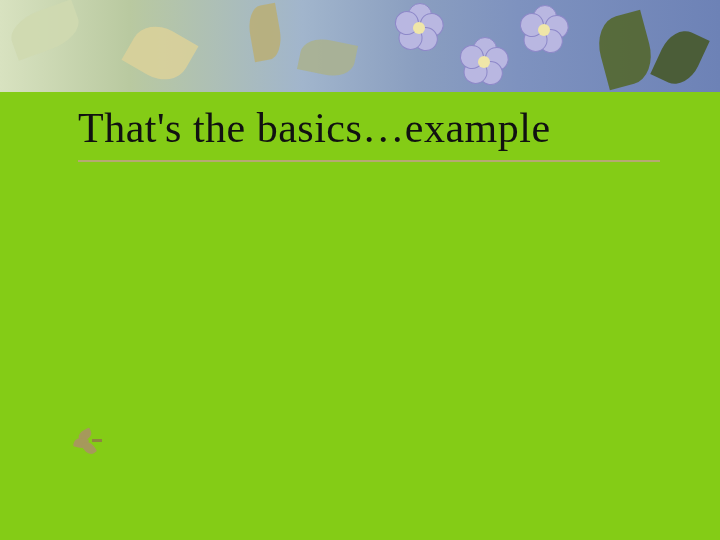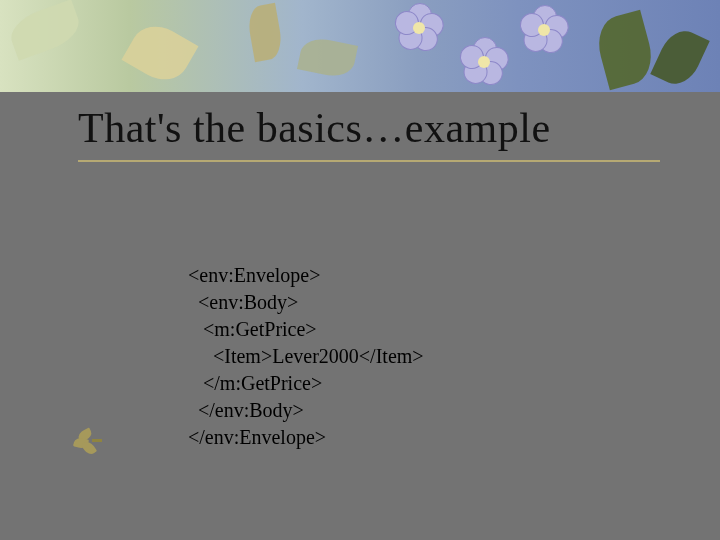--- a/index.html
+++ b/index.html
@@ -1,16 +1,16 @@
 <!DOCTYPE html>
 <html><head>
 <meta charset="utf-8">
 <style>
   html,body{margin:0;padding:0;width:720px;height:540px;overflow:hidden;font-family:"Times New Roman",Times,serif;background:#fff}
-  .slide{position:relative;width:720px;height:540px;background:#737373}
+  .slide{position:relative;width:720px;height:540px;background:#84cc16}
   
   .band{position:absolute;top:0;left:0;right:0;height:92px;overflow:hidden}
   .band .grad{position:absolute;inset:0;background:linear-gradient(90deg,#d8e2c0 0%,#b9c9a0 18%,#a1b5cc 42%,#8a9ec0 58%,#7e92bf 72%,#6d82b6 100%)}
   .leaf{position:absolute;border-radius:50% 0 50% 0;transform:rotate(var(--r));background:var(--c);width:var(--w);height:var(--h);left:var(--x);top:var(--y);opacity:.9}
   .flower{position:absolute;width:48px;height:48px;left:var(--x);top:var(--y)}
   .petal{position:absolute;width:22px;height:22px;border-radius:50%;background:#b9b7e1;border:1px solid #8d88c8;left:13px;top:13px;transform-origin:11px 11px}
   .flower .p1{transform:rotate(0deg) translate(0,-14px)}
   .flower .p2{transform:rotate(72deg) translate(0,-14px)}
   .flower .p3{transform:rotate(144deg) translate(0,-14px)}
   .flower .p4{transform:rotate(216deg) translate(0,-14px)}
@@ -63,27 +63,20 @@
         <div class="petal p4"></div>
         <div class="petal p5"></div>
         <div class="c"></div>
     </div>
   </div>
 
   <div class="title">That's the basics…example</div>
   <div class="hr"></div>
 
 
-  <div class="code"><span>&lt;env:Envelope&gt;</span>
-<span>  &lt;env:Body&gt;</span>
-<span>   &lt;m:GetPrice&gt;</span>
-<span>     &lt;Item&gt;Lever2000&lt;/Item&gt;</span>
-<span>   &lt;/m:GetPrice&gt;</span>
-<span>  &lt;/env:Body&gt;</span>
-<span>&lt;/env:Envelope&gt;</span></div>
 
   <div class="bullet">
     <div class="bstem"></div>
     <div class="bleaf bl1"></div>
     <div class="bleaf bl2"></div>
     <div class="bleaf bl3"></div>
   </div>
 
 </div>
 

